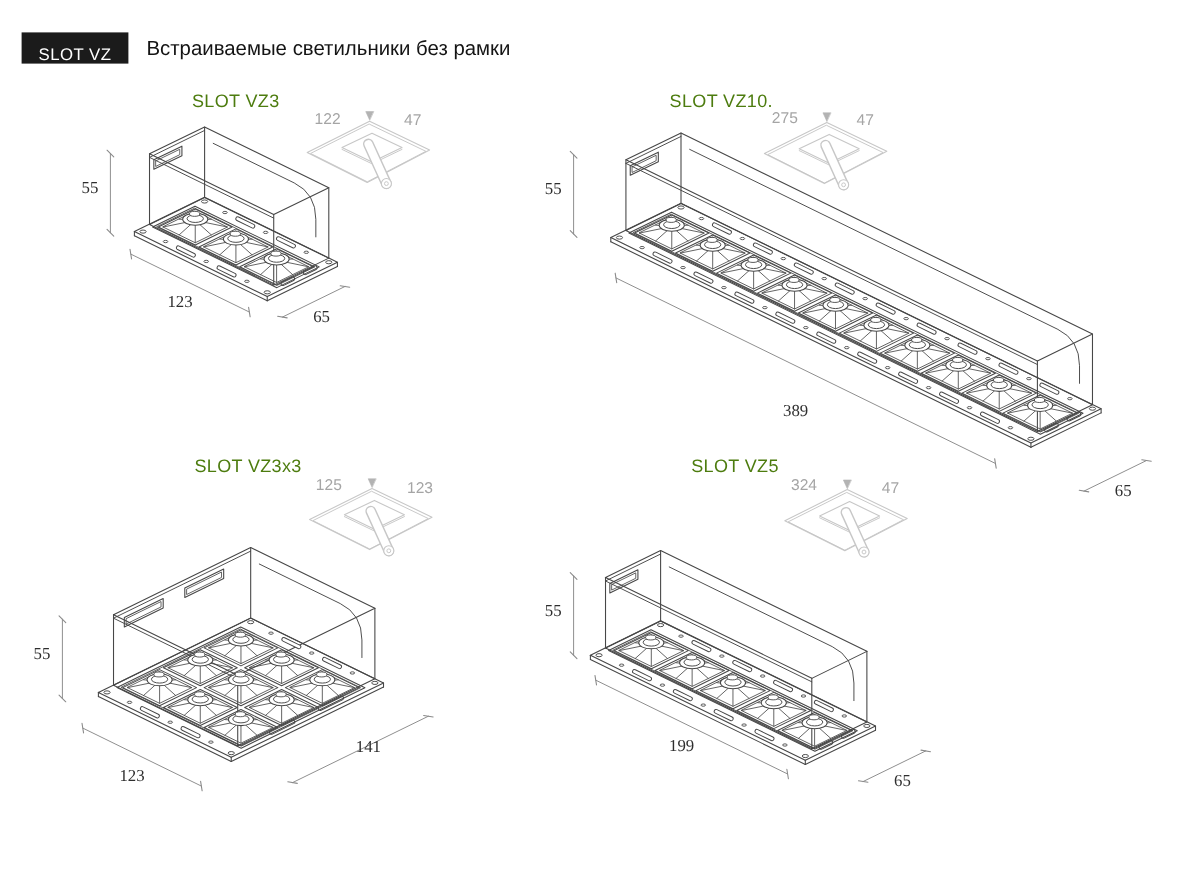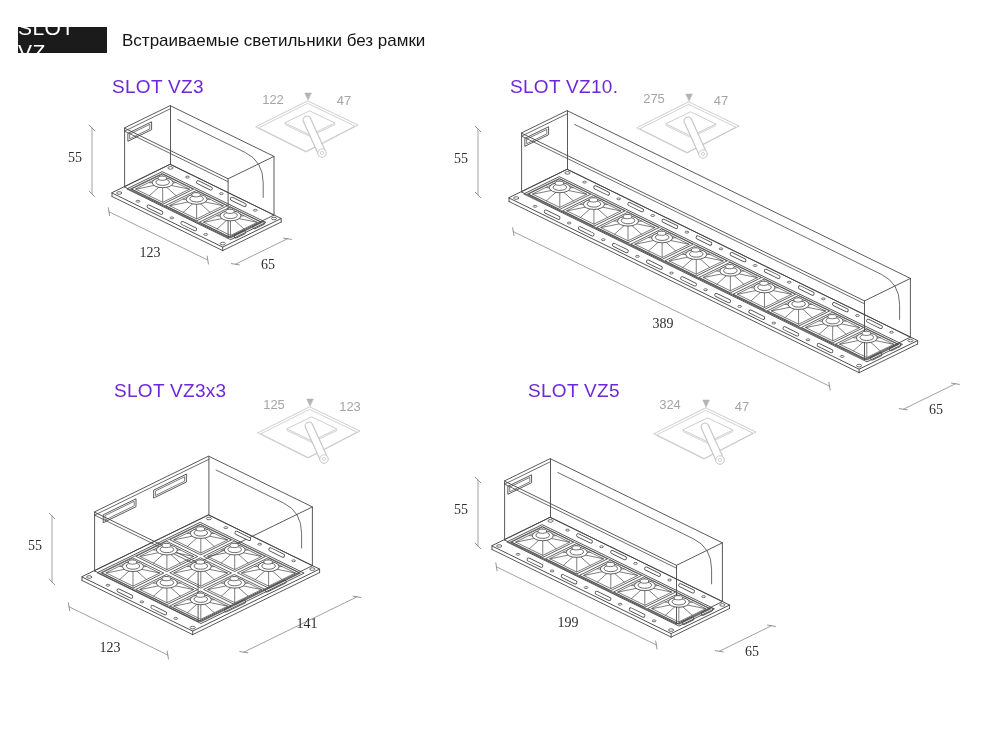--- a/index.html
+++ b/index.html
@@ -1,22 +1,22 @@
 <!DOCTYPE html>
 <html><head>
 <meta charset="utf-8">
 <style>
   html,body{margin:0;padding:0;background:#ffffff;}
   .page{position:relative;width:1000px;height:729px;background:#fff;overflow:hidden;
         font-family:"Liberation Sans",sans-serif;}
   .badge{position:absolute;left:18px;top:27px;width:89px;height:26px;background:#1b1b1b;
-         color:#ffffff;font-size:21px;display:flex;align-items:center;justify-content:center;
+         color:#ffffff;font-size:14px;display:flex;align-items:flex-end;justify-content:center;
          letter-spacing:.4px;}
   .htitle{position:absolute;left:122px;top:31px;font-size:17px;color:#141414;}
-  .ptitle{position:absolute;font-size:19px;color:#6d28d9;letter-spacing:.3px;white-space:nowrap;}
+  .ptitle{position:absolute;font-size:15px;color:#4d7c0f;letter-spacing:.3px;white-space:nowrap;margin-left:48px;}
   .dim{position:absolute;font-size:14px;color:#2e2e2e;transform:translate(-50%,-50%);white-space:nowrap;font-family:Liberation Serif, serif;}
   .cdim{position:absolute;font-size:13px;color:#a5a5a5;transform:translate(-50%,-50%);white-space:nowrap;text-align:center;}
   svg.art{position:absolute;left:0;top:0;}
 </style>
 </head>
 <body>
 
 <div class="page">
 
   <div class="badge">
@@ -719,21 +719,21 @@
   <div class="ptitle" style="left:114px;top:380px">SLOT VZ3x3</div>
   <div class="ptitle" style="left:528px;top:380px">SLOT VZ5</div>
 
   <div class="dim" style="left:75px;top:158px">55</div>
   <div class="dim" style="left:150px;top:253px">123</div>
   <div class="dim" style="left:268px;top:265px">65</div>
   <div class="cdim" style="left:273px;top:99px">122</div>
   <div class="cdim" style="left:344px;top:100px">47</div>
 
   <div class="dim" style="left:461px;top:159px">55</div>
-  <div class="dim" style="left:663px;top:324px">389</div>
+  <div class="dim" style="left:663px;top:344px">389</div>
   <div class="dim" style="left:936px;top:410px">65</div>
   <div class="cdim" style="left:654px;top:98px">275</div>
   <div class="cdim" style="left:721px;top:100px">47</div>
 
   <div class="dim" style="left:35px;top:546px">55</div>
   <div class="dim" style="left:110px;top:648px">123</div>
   <div class="dim" style="left:307px;top:624px">141</div>
   <div class="cdim" style="left:274px;top:404px">125</div>
   <div class="cdim" style="left:350px;top:406px">123</div>
 

